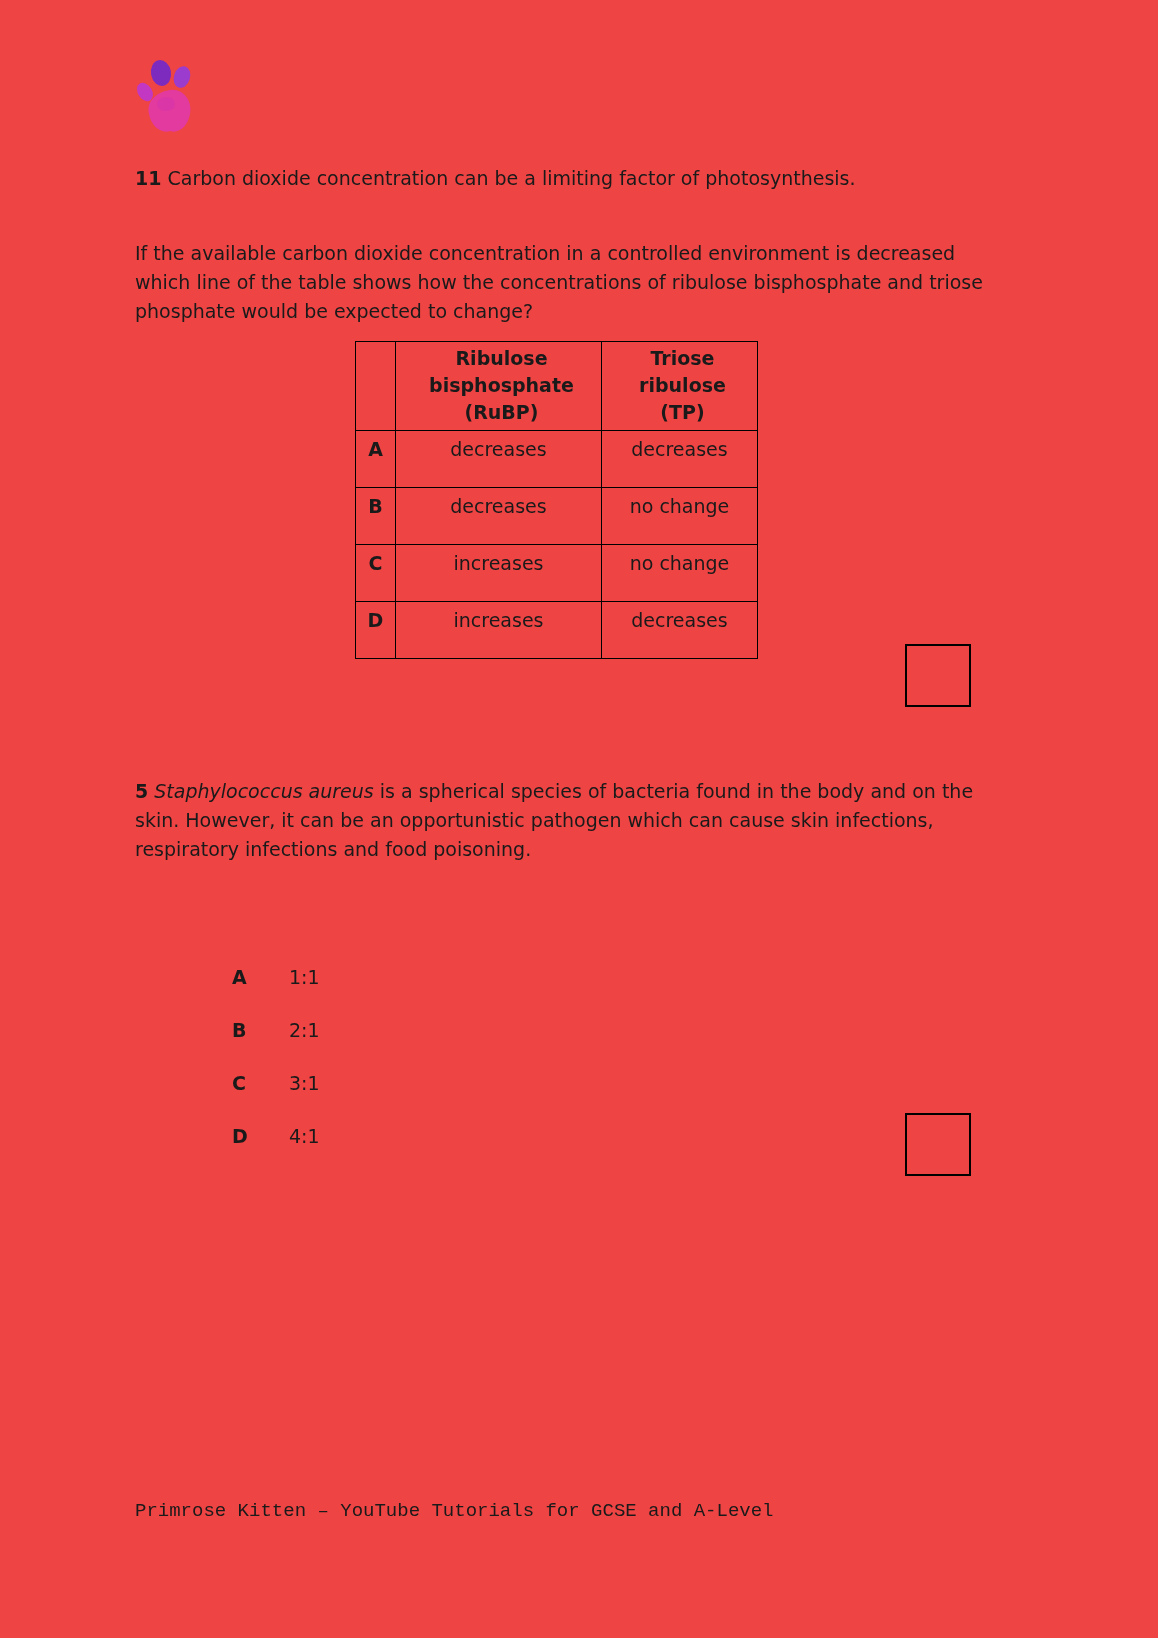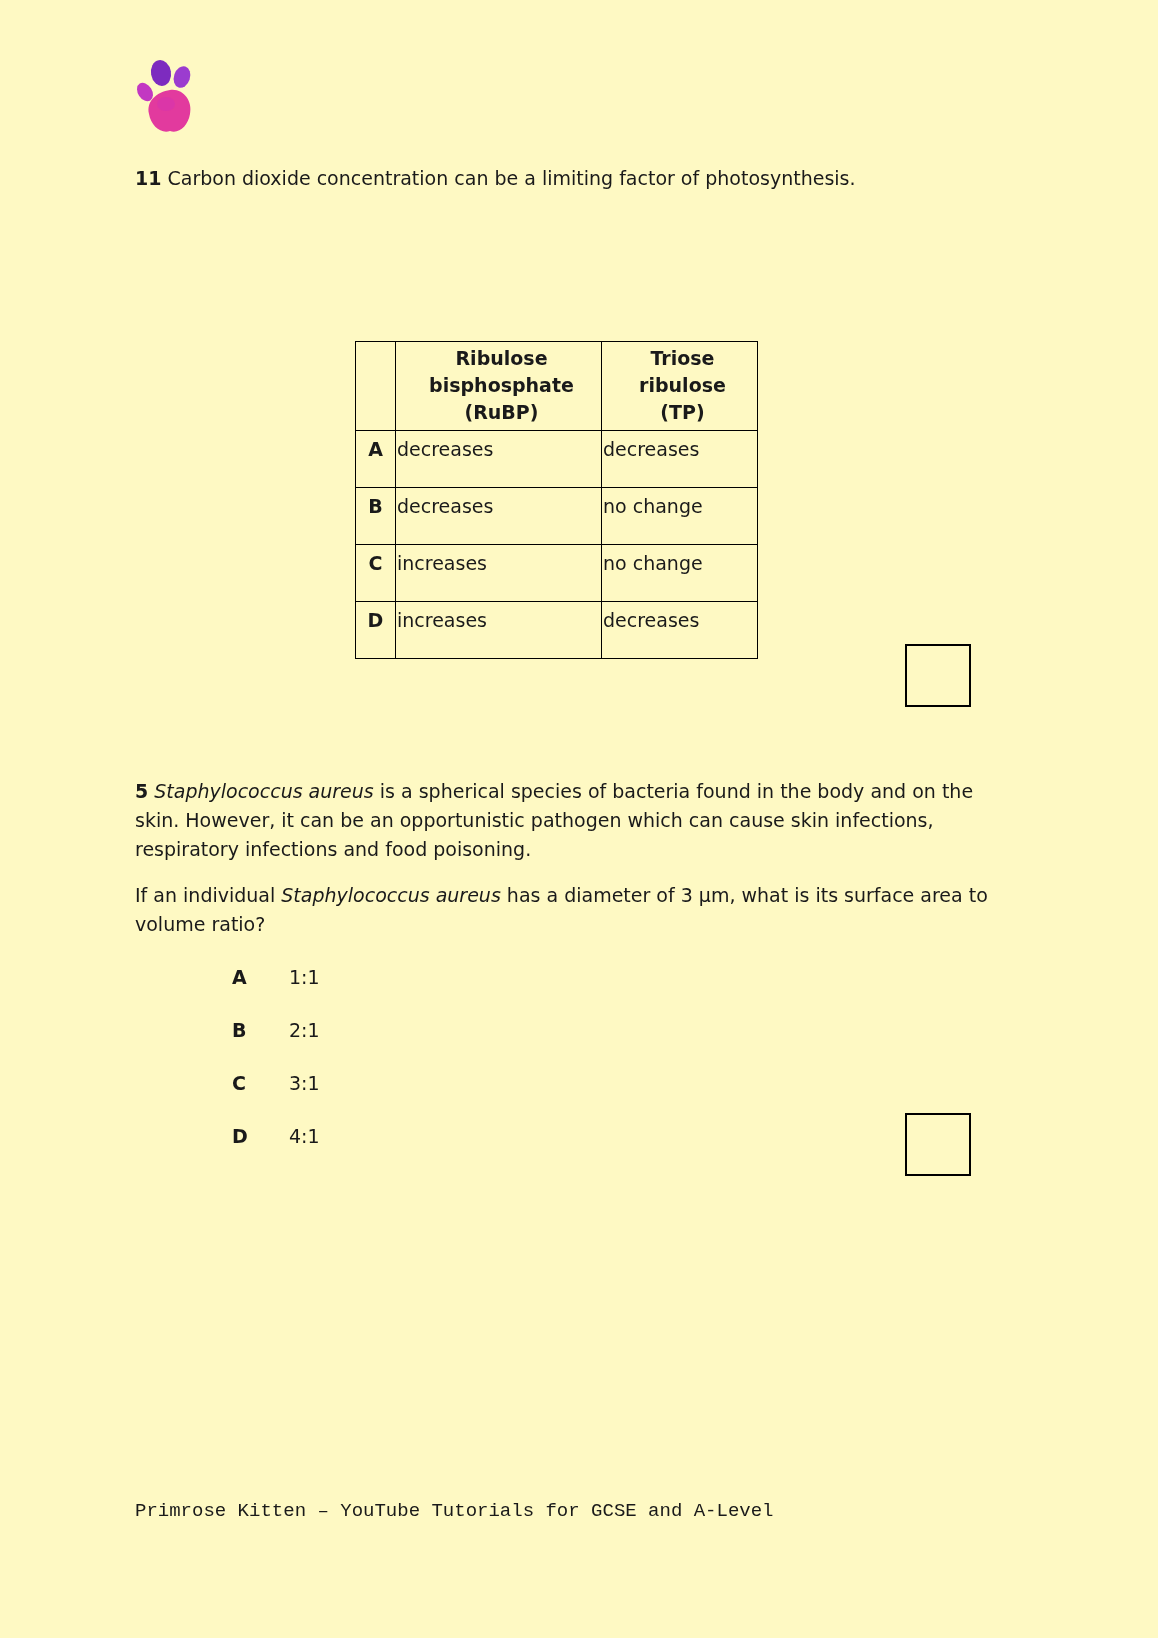--- a/index.html
+++ b/index.html
@@ -1,21 +1,21 @@
 <!DOCTYPE html>
 <html><head>
 <meta charset="utf-8">
 <style>
   * { box-sizing: border-box; }
   html, body { margin: 0; padding: 0; background: #ffffff; }
   .page {
     position: relative;
     width: 1158px;
     height: 1638px;
-    background: #fef9c3;
+    background: #ef4444;
     font-family: "DejaVu Sans", "Liberation Sans", sans-serif;
     font-size: 19px;
     line-height: 29px;
     color: #1a1a1a;
     overflow: hidden;
   }
   .logo {
     position: absolute;
     left: 136px;
     top: 58px;
@@ -45,21 +45,21 @@
     text-align: center;
     white-space: pre-line;
     vertical-align: bottom;
     padding: 3px 0 4px 6px;
   }
   .th-corner { width: 40px; }
   .th-rubp { width: 206px; }
   .th-tp { width: 156px; }
   .q-table td { height: 57px; vertical-align: top; padding-top: 5px; }
   .row-label { text-align: center; font-weight: bold; }
-  .cell-value { }
+  .cell-value { text-align: center; }
 
   .answer-box {
     position: absolute;
     width: 66px;
     height: 63px;
     border: 2px solid #000;
     background: transparent;
   }
   .box-q11 { left: 905px; top: 644px; }
   .box-q12 { left: 905px; top: 1113px; }
@@ -95,20 +95,21 @@
       <ellipse cx="25" cy="15" rx="10" ry="13" fill="#7d2bbf" transform="rotate(-10 25 15)"></ellipse>
       <ellipse cx="46" cy="19" rx="8" ry="11" fill="#9b3ccf" transform="rotate(18 46 19)"></ellipse>
       <ellipse cx="9" cy="34" rx="7" ry="10" fill="#c238c2" transform="rotate(-32 9 34)"></ellipse>
       <path d="M34 32 C47 30 57 43 54 56 C52 68 43 76 34 73 C25 76 15 68 13 56 C10 43 21 34 34 32 Z" fill="#e23a9e"></path>
       <ellipse cx="30" cy="46" rx="9" ry="7" fill="#d934ad" opacity="0.7"></ellipse>
     </svg>
   </div>
 
   <p class="para q11-p1"><b>11</b><span> Carbon dioxide concentration can be a limiting factor of photosynthesis.</span></p>
 
+  <p class="para q11-p2">If the available carbon dioxide concentration in a controlled environment is decreased which line of the table shows how the concentrations of ribulose bisphosphate and triose phosphate would be expected to change?</p>
 
   <table class="q-table">
     <thead>
       <tr>
         <th class="th-corner"></th>
         <th class="th-rubp">Ribulose
 bisphosphate
 (RuBP)</th>
         <th class="th-tp">Triose
 ribulose
@@ -136,21 +137,20 @@
         <td class="cell-value">increases</td>
         <td class="cell-value">decreases</td>
       </tr>
     </tbody>
   </table>
 
   <div class="answer-box box-q11"></div>
 
   <p class="para q12-p1"><b>5</b><i> Staphylococcus aureus</i><span> is a spherical species of bacteria found in the body and on the skin. However, it can be an opportunistic pathogen which can cause skin infections, respiratory infections and food poisoning.</span></p>
 
-  <p class="para q12-p2"><span>If an individual </span><i>Staphylococcus aureus</i><span> has a diameter of 3 μm, what is its surface area to volume ratio?</span></p>
 
   <div class="options">
     <div class="option">
       <b class="letter">A</b><span class="value">1:1</span>
     </div>
     <div class="option">
       <b class="letter">B</b><span class="value">2:1</span>
     </div>
     <div class="option">
       <b class="letter">C</b><span class="value">3:1</span>

